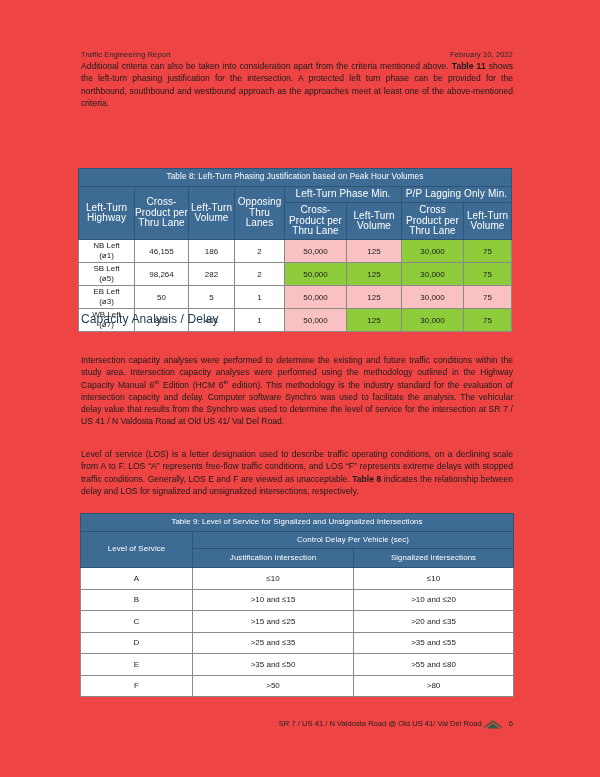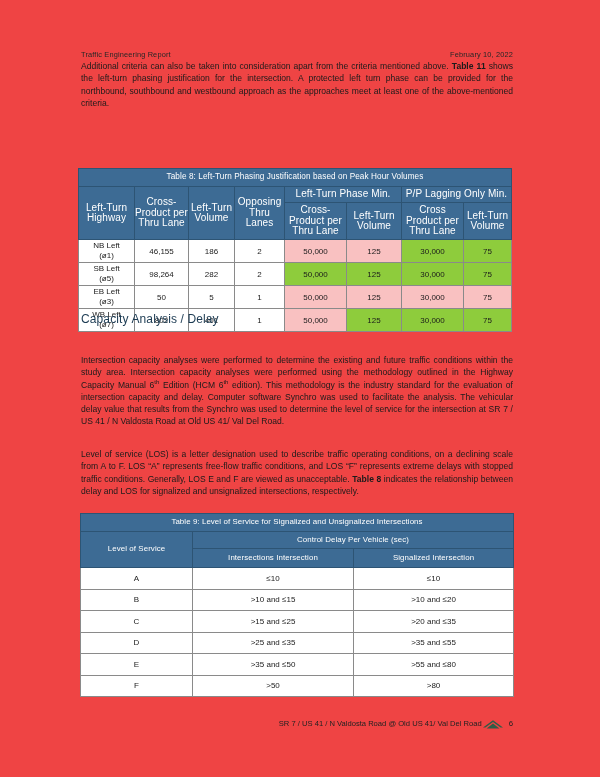--- a/index.html
+++ b/index.html
@@ -259,22 +259,22 @@
     </colgroup>
     <tbody>
       <tr>
         <td class="hdrblue caption" colspan="3">Table 9: Level of Service for Signalized and Unsignalized Intersections</td>
       </tr>
       <tr>
         <td class="hdrblue" rowspan="2">Level of Service</td>
         <td class="hdrblue" colspan="2" style="height:16px">Control Delay Per Vehicle (sec)</td>
       </tr>
       <tr>
-        <td class="hdrblue" style="height:18px">Intersections Intersection</td>
-        <td class="hdrblue">Signalized Intersection</td>
+        <td class="hdrblue" style="height:18px">Justification Intersection</td>
+        <td class="hdrblue">Signalized Intersections</td>
       </tr>
       <tr>
         <td class="body">A</td>
         <td class="body">≤10</td>
         <td class="body">≤10</td>
       </tr>
       <tr>
         <td class="body">B</td>
         <td class="body">&gt;10 and ≤15</td>
         <td class="body">&gt;10 and ≤20</td>

